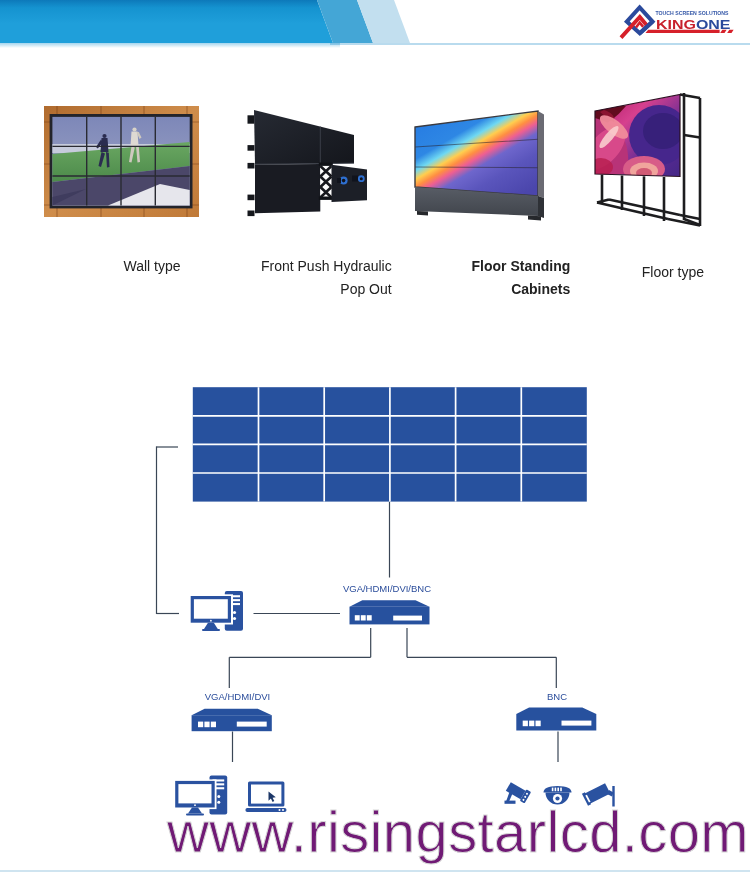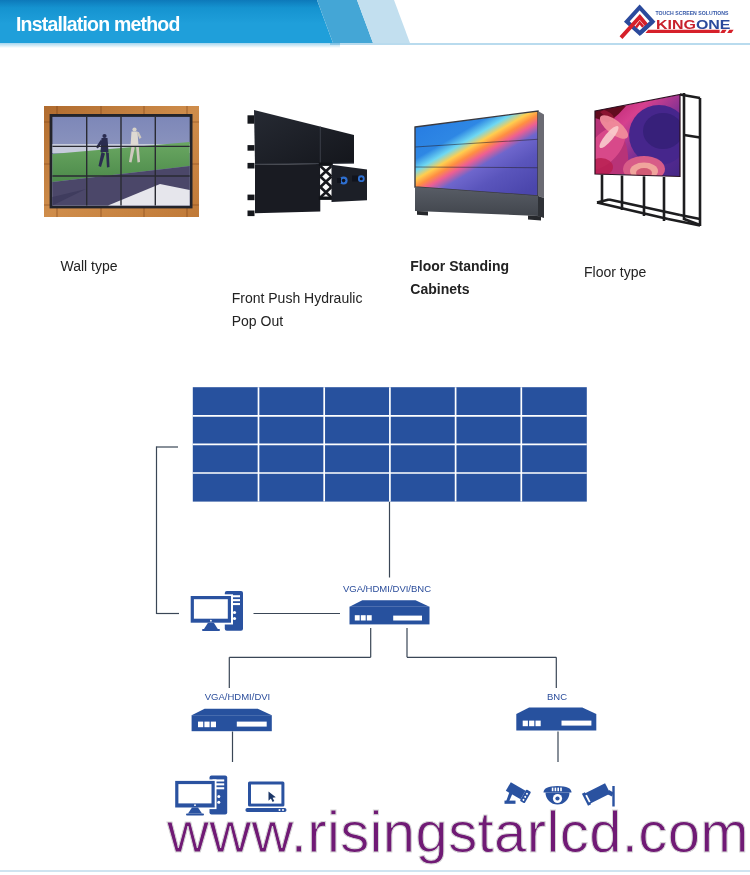--- a/index.html
+++ b/index.html
@@ -1,35 +1,34 @@
 <!DOCTYPE html>
 <html><head>
 <meta charset="utf-8">
 <style>
   html,body{margin:0;padding:0;}
   body{width:750px;height:875px;position:relative;background:#fff;overflow:hidden;
        font-family:"Liberation Sans",sans-serif;}
   .abs{position:absolute;}
-  .cap{position:absolute;font-size:14px;line-height:23px;color:#222;text-align:left;}
+  .cap{position:absolute;font-size:14px;line-height:23px;color:#222;text-align:right;}
 </style>
 </head>
 <body>
 
 <div class="abs" id="hdr" style="left:0;top:0;width:750px;height:48px;">
   <div class="abs" style="left:0;top:0;width:750px;height:43px;
        background:linear-gradient(180deg,#0d79ba 0%,#1593d0 18%,#1f9fda 55%,#1f9fda 100%);
        clip-path:polygon(0 0,317px 0,333px 43px,0 43px);"></div>
   <div class="abs" style="left:0;top:0;width:750px;height:43px;background:#44a6d6;
        clip-path:polygon(317px 0,357px 0,373px 43px,333px 43px);"></div>
   <div class="abs" style="left:0;top:0;width:750px;height:43px;background:#c2dfef;
        clip-path:polygon(357px 0,394px 0,410px 43px,373px 43px);"></div>
   <div class="abs" style="left:330px;top:43px;width:420px;height:1.5px;background:#b9dbee;"></div>
   <div class="abs" style="left:0;top:43px;width:340px;height:4.5px;
        background:linear-gradient(180deg,rgba(30,150,210,0.40),rgba(30,150,210,0));"></div>
-  <div class="abs" style="left:16px;top:13.3px;font-size:19.5px;letter-spacing:-0.8px;font-weight:bold;color:#fff;">Installation method</div>
 </div>
 
 <svg class="abs" style="left:615px;top:2px;" width="122" height="40" viewBox="0 0 122 40">
   <g fill="none">
     <path d="M24.6,5.4 L37.6,19.6 L24.8,31.2 L11.8,19.6 Z" stroke="#2b4a9c" stroke-width="4"></path>
     <path d="M6,35.6 L24.8,15 L33.6,25.6" stroke="#d6202a" stroke-width="3.9"></path>
     <path d="M21,25.6 L24.7,20.6 L28.2,24.9" stroke="#d6202a" stroke-width="2.6"></path>
     <path d="M37.6,19.6 L24.8,31.2" stroke="#2b4a9c" stroke-width="4"></path>
     <polygon points="33.2,27.8 104.6,27.8 104.6,30.9 30.5,30.9" fill="#d6202a"></polygon>
     <polygon points="107.3,27.8 111.6,27.8 109.5,30.9 105.2,30.9" fill="#d6202a"></polygon>
@@ -204,21 +203,21 @@
       <ellipse cx="52" cy="77" rx="21" ry="13" fill="#d85c88"></ellipse>
       <ellipse cx="52" cy="79" rx="14" ry="8.5" fill="#f0a49c"></ellipse>
       <ellipse cx="52" cy="81" rx="8" ry="5" fill="#d15a74"></ellipse>
       <ellipse cx="9" cy="75" rx="12" ry="9" fill="rgba(185,30,80,0.85)"></ellipse>
     </g>
     <polygon points="3,19 88,2.5 88,84.5 3,82" fill="none" stroke="#2a1020" stroke-width="1.2"></polygon>
   </g>
 </svg>
 
 <div class="cap" style="left:60.5px;top:255px;width:120px;">Wall type</div>
-<div class="cap" style="left:231.7px;top:255px;width:160px;margin-top:32px;">Front Push Hydraulic<br>Pop Out</div>
+<div class="cap" style="left:231.7px;top:255px;width:160px;">Front Push Hydraulic<br>Pop Out</div>
 <div class="cap" style="left:410.3px;top:255px;width:160px;font-weight:bold;">Floor Standing<br>Cabinets</div>
 <div class="cap" style="left:584px;top:261px;width:120px;">Floor type</div>
 
 <svg class="abs" style="left:0;top:380px;" width="750" height="460" viewBox="0 380 750 460">
 
   <g>
     <rect x="192.8" y="387.2" width="394" height="114.4" fill="#27519e"></rect>
     <g stroke="#ffffff" stroke-width="1.7">
       <path d="M258.5,387.2 V501.6 M324.2,387.2 V501.6 M389.9,387.2 V501.6 M455.6,387.2 V501.6 M521.3,387.2 V501.6"></path>
       <path d="M192.8,415.8 H586.8 M192.8,444.4 H586.8 M192.8,473 H586.8"></path>

